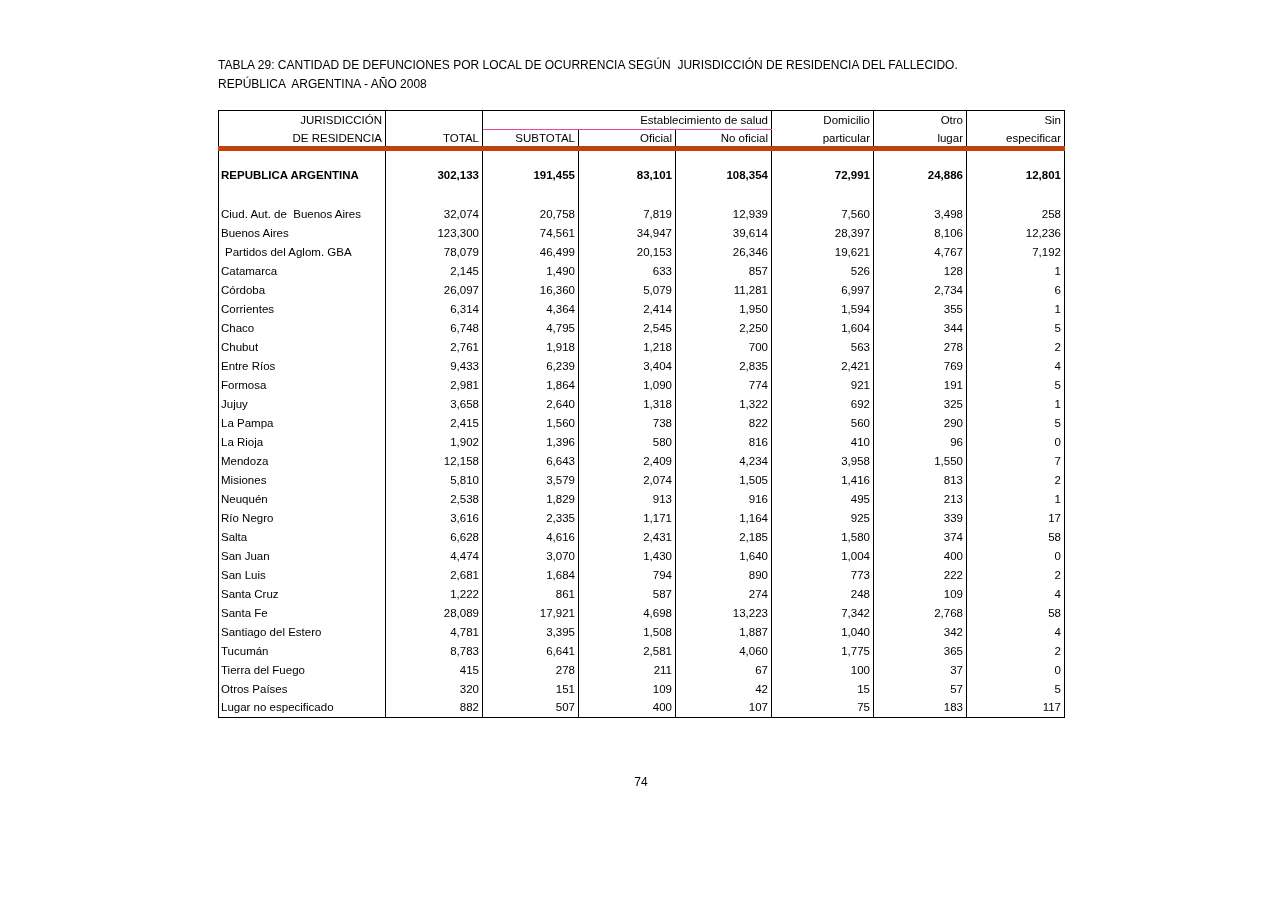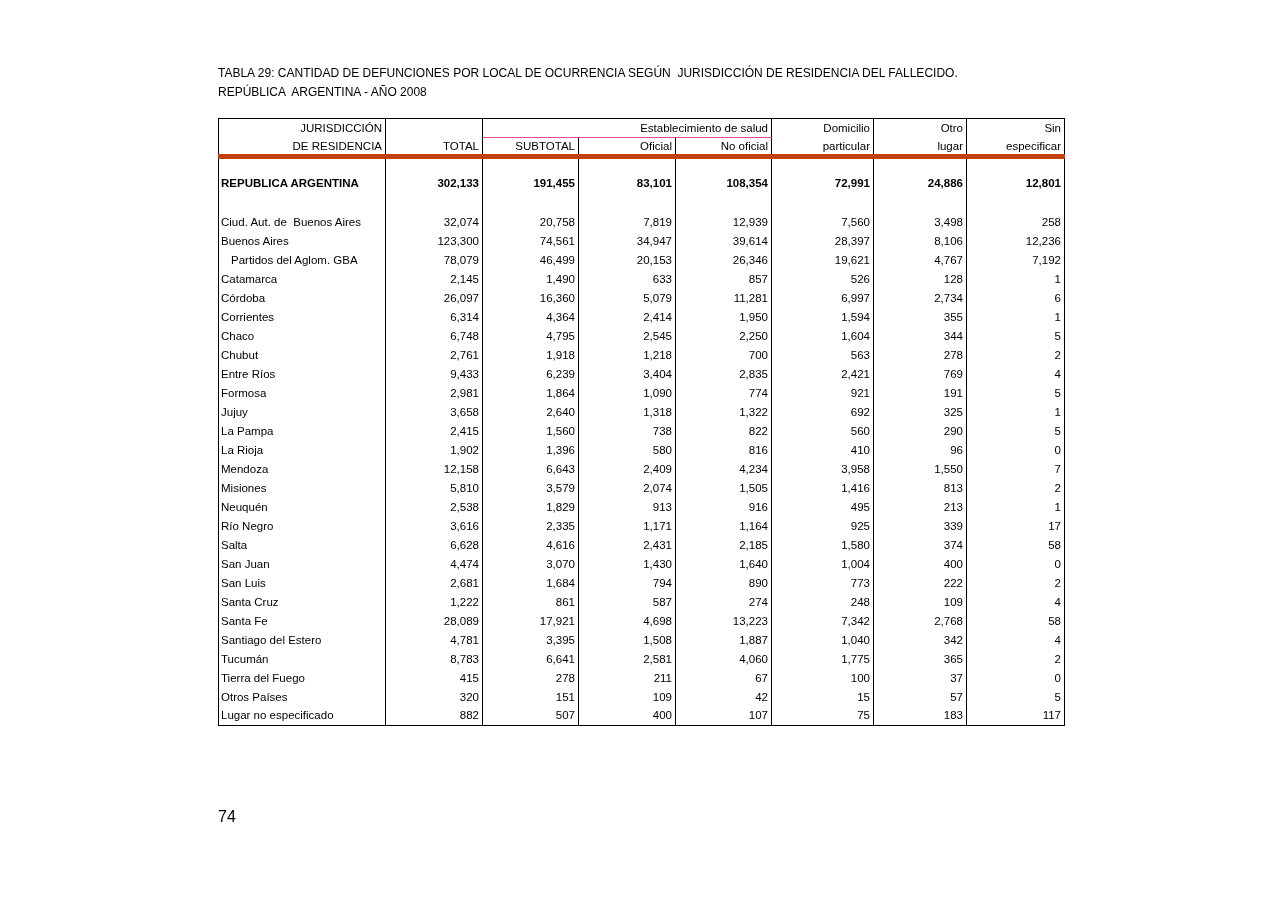--- a/index.html
+++ b/index.html
@@ -5,21 +5,21 @@
   * { box-sizing: border-box; }
   html, body { margin: 0; padding: 0; }
   body {
     width: 1280px; height: 905px;
     background: #ffffff;
     color: #000000;
     font-family: "Liberation Sans", "DejaVu Sans", sans-serif;
     position: relative;
     overflow: hidden;
   }
-  .content { position: absolute; left: 218px; top: 64px; width: 846px; }
+  .content { position: absolute; left: 218px; top: 56px; width: 846px; }
   .title-line { font-size: 12px; line-height: 19px; white-space: pre; }
 
   table.data-table {
     border-collapse: collapse;
     table-layout: fixed;
     width: 846px;
     margin-top: 16px;
     border: 1.5px solid #000;
   }
   th, td {
@@ -30,25 +30,25 @@
     padding: 0 3px;
     height: 19px;
     white-space: pre;
     overflow: hidden;
     vertical-align: middle;
   }
   thead th { text-align: right; }
   tr.hr2 th { border-bottom: 5px solid #c2410c; }
   th.grp { border-bottom: 1px solid #ec4899; }
   td.c-label { text-align: left; padding-left: 2px; }
-  td.c-label.indent { padding-left: 12px; margin-left: 20px; }
+  td.c-label.indent { padding-left: 6px; margin-left: 20px; }
   td.c-num { text-align: right; padding-right: 3px; }
   tr.total td { font-weight: bold; height: auto; padding-top: 18px; padding-bottom: 5px; }
   tr.spacer td { height: 18px; }
-  .pageno { text-align: left; font-size: 16px; margin-top: 84px; line-height: 14px; }
+  .pageno { text-align: center; font-size: 12px; margin-top: 57px; line-height: 14px; }
 </style>
 </head>
 <body>
 
 <div class="content">
 
   <div class="title">
     <div class="title-line">TABLA 29: CANTIDAD DE DEFUNCIONES POR LOCAL DE OCURRENCIA SEGÚN  JURISDICCIÓN DE RESIDENCIA DEL FALLECIDO.</div>
     <div class="title-line">REPÚBLICA  ARGENTINA - AÑO 2008</div>
   </div>

